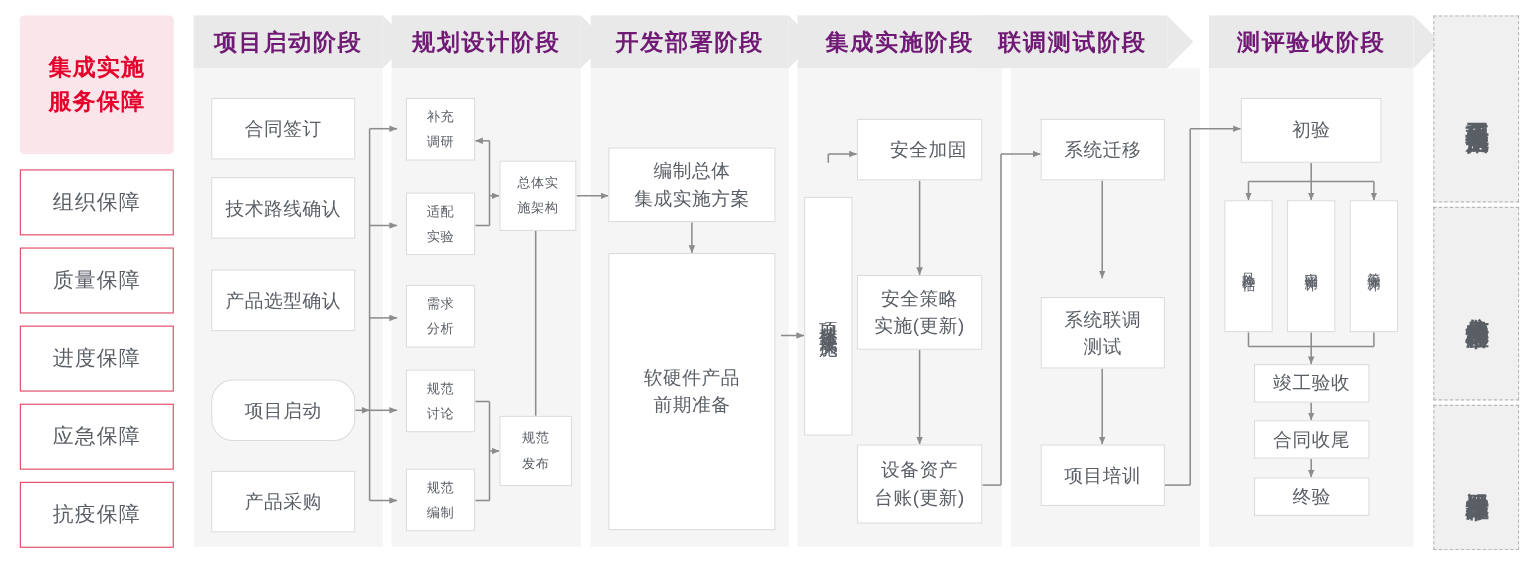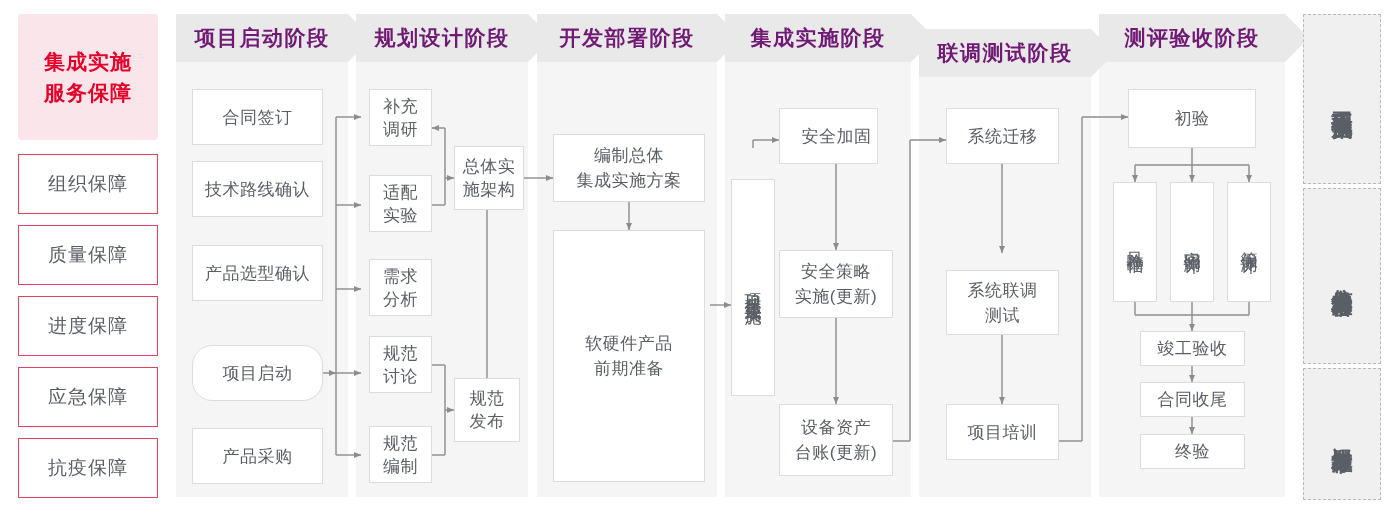--- a/index.html
+++ b/index.html
@@ -74,21 +74,21 @@
     background:#ffffff;
     border:1px solid #dcdcdc;
     box-sizing:border-box;
     display:flex; align-items:center; justify-content:center;
     text-align:center;
     color:#5a5f66;
     font-size:17px;
     line-height:25px;
     letter-spacing:.5px;
   }
-  .node.sm{font-size:17px;line-height:23px;}
+  .node.sm{font-size:12px;line-height:23px;}
   .node.vert{
     writing-mode:vertical-rl;
     text-orientation:upright;
     letter-spacing:2px;
     line-height:1;
   }
 
   
   .conn{position:absolute;left:0;top:0;width:1391px;height:515px;pointer-events:none;}
 
@@ -174,21 +174,21 @@
     </span>
   </div>
   <div class="col-head" style="left:725px; width:186px;">
     <span>集成实施阶段</span>
     <span class="chev">
       <svg width="24" height="48" viewBox="0 0 24 48">
           <polygon points="0,0 24,24 0,48" fill="#e9e9e9"></polygon>
         </svg>
     </span>
   </div>
-  <div class="col-head" style="left:919px; width:172px;margin-top:15px;">
+  <div class="col-head" style="left:889px; width:172px;">
     <span>联调测试阶段</span>
     <span class="chev">
       <svg width="24" height="48" viewBox="0 0 24 48">
           <polygon points="0,0 24,24 0,48" fill="#e9e9e9"></polygon>
         </svg>
     </span>
   </div>
   <div class="col-head" style="left:1099px; width:186px;">
     <span>测评验收阶段</span>
     <span class="chev">
@@ -335,21 +335,21 @@
       <div>
         <div>软硬件产品</div>
         <div>前期准备</div>
       </div>
     </div>
 
   <div class="node vert" style="left:731px; top:179px; width:44px; height:217px;">
       <span>项目整体集成实施</span>
     </div>
 
-  <div class="node" style="left:779px; top:108px; width:99px; height:56px;padding-left:16px;">
+  <div class="node" style="left:779px; top:108px; width:114px; height:56px;padding-left:16px;">
       <span>安全加固</span>
     </div>
   <div class="node" style="left:779px; top:250px; width:114px; height:68px;">
       <div>
         <div>安全策略</div>
         <div>实施(更新)</div>
       </div>
     </div>
   <div class="node" style="left:779px; top:404px; width:114px; height:72px;">
       <div>

